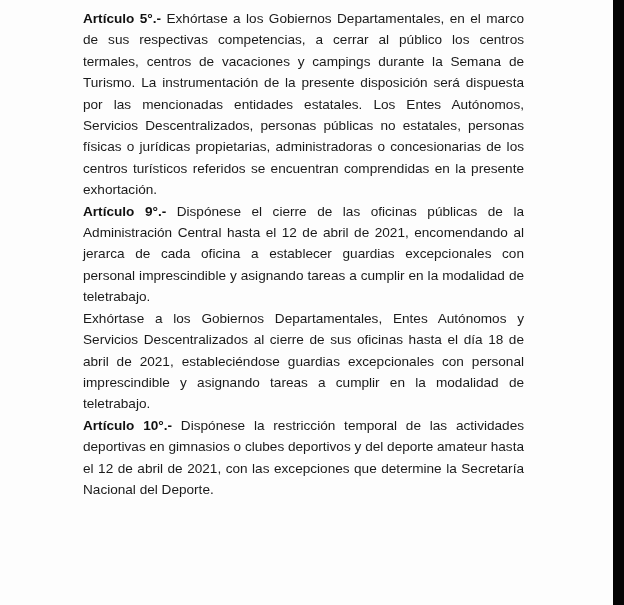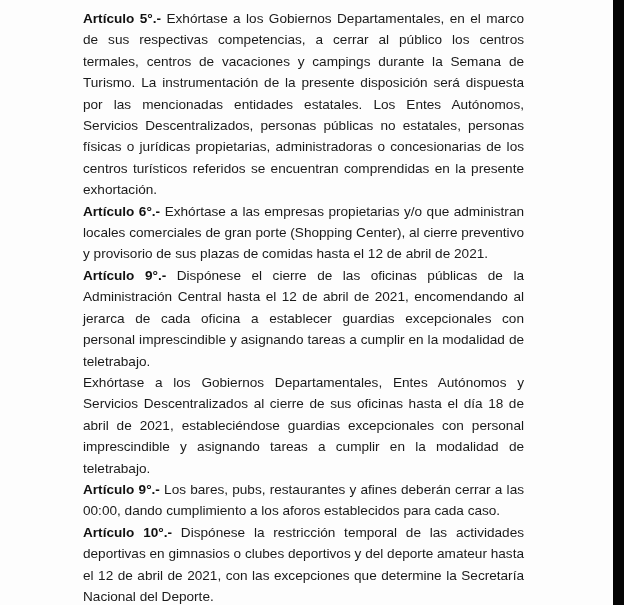--- a/index.html
+++ b/index.html
@@ -48,20 +48,18 @@
       font-weight: bold;
       color: #111;
     }
   </style>
 </head>
 <body>
 
 <div class="page">
   <div class="content">
     <p class="para"><span class="art-label">Artículo 5°.-</span><span> Exhórtase a los Gobiernos Departamentales, en el marco de sus respectivas competencias, a cerrar al público los centros termales, centros de vacaciones y campings durante la Semana de Turismo. La instrumentación de la presente disposición será dispuesta por las mencionadas entidades estatales. Los Entes Autónomos, Servicios Descentralizados, personas públicas no estatales, personas físicas o jurídicas propietarias, administradoras o concesionarias de los centros turísticos referidos se encuentran comprendidas en la presente exhortación.</span></p>
-    <p class="para"><span class="art-label">Artículo 6°.-</span><span> Exhórtase a las empresas propietarias y/o que administran locales comerciales de gran porte (Shopping Center), al cierre preventivo y provisorio de sus plazas de comidas hasta el 12 de abril de 2021.</span></p>
     <p class="para"><span class="art-label">Artículo 9°.-</span><span> Dispónese el cierre de las oficinas públicas de la Administración Central hasta el 12 de abril de 2021, encomendando al  jerarca de cada oficina a establecer guardias excepcionales con personal imprescindible y asignando tareas a cumplir en la modalidad de teletrabajo.</span></p>
     <p class="para"><span class="art-label"></span><span>Exhórtase a los Gobiernos Departamentales, Entes Autónomos y Servicios Descentralizados al cierre de sus oficinas hasta el día 18 de abril de 2021, estableciéndose guardias excepcionales con personal imprescindible y asignando tareas a cumplir en la modalidad de teletrabajo.</span></p>
-    <p class="para"><span class="art-label">Artículo 9°.-</span><span> Los bares, pubs, restaurantes y afines deberán cerrar a las 00:00, dando cumplimiento a los aforos establecidos para cada caso.</span></p>
     <p class="para"><span class="art-label">Artículo 10°.-</span><span> Dispónese la restricción temporal de las actividades deportivas en gimnasios o clubes deportivos y del deporte amateur hasta el 12 de abril de 2021, con las excepciones que determine la Secretaría Nacional del Deporte.</span></p>
   </div>
 </div>
 <div class="edge-bar"></div>
 
 </body></html>

